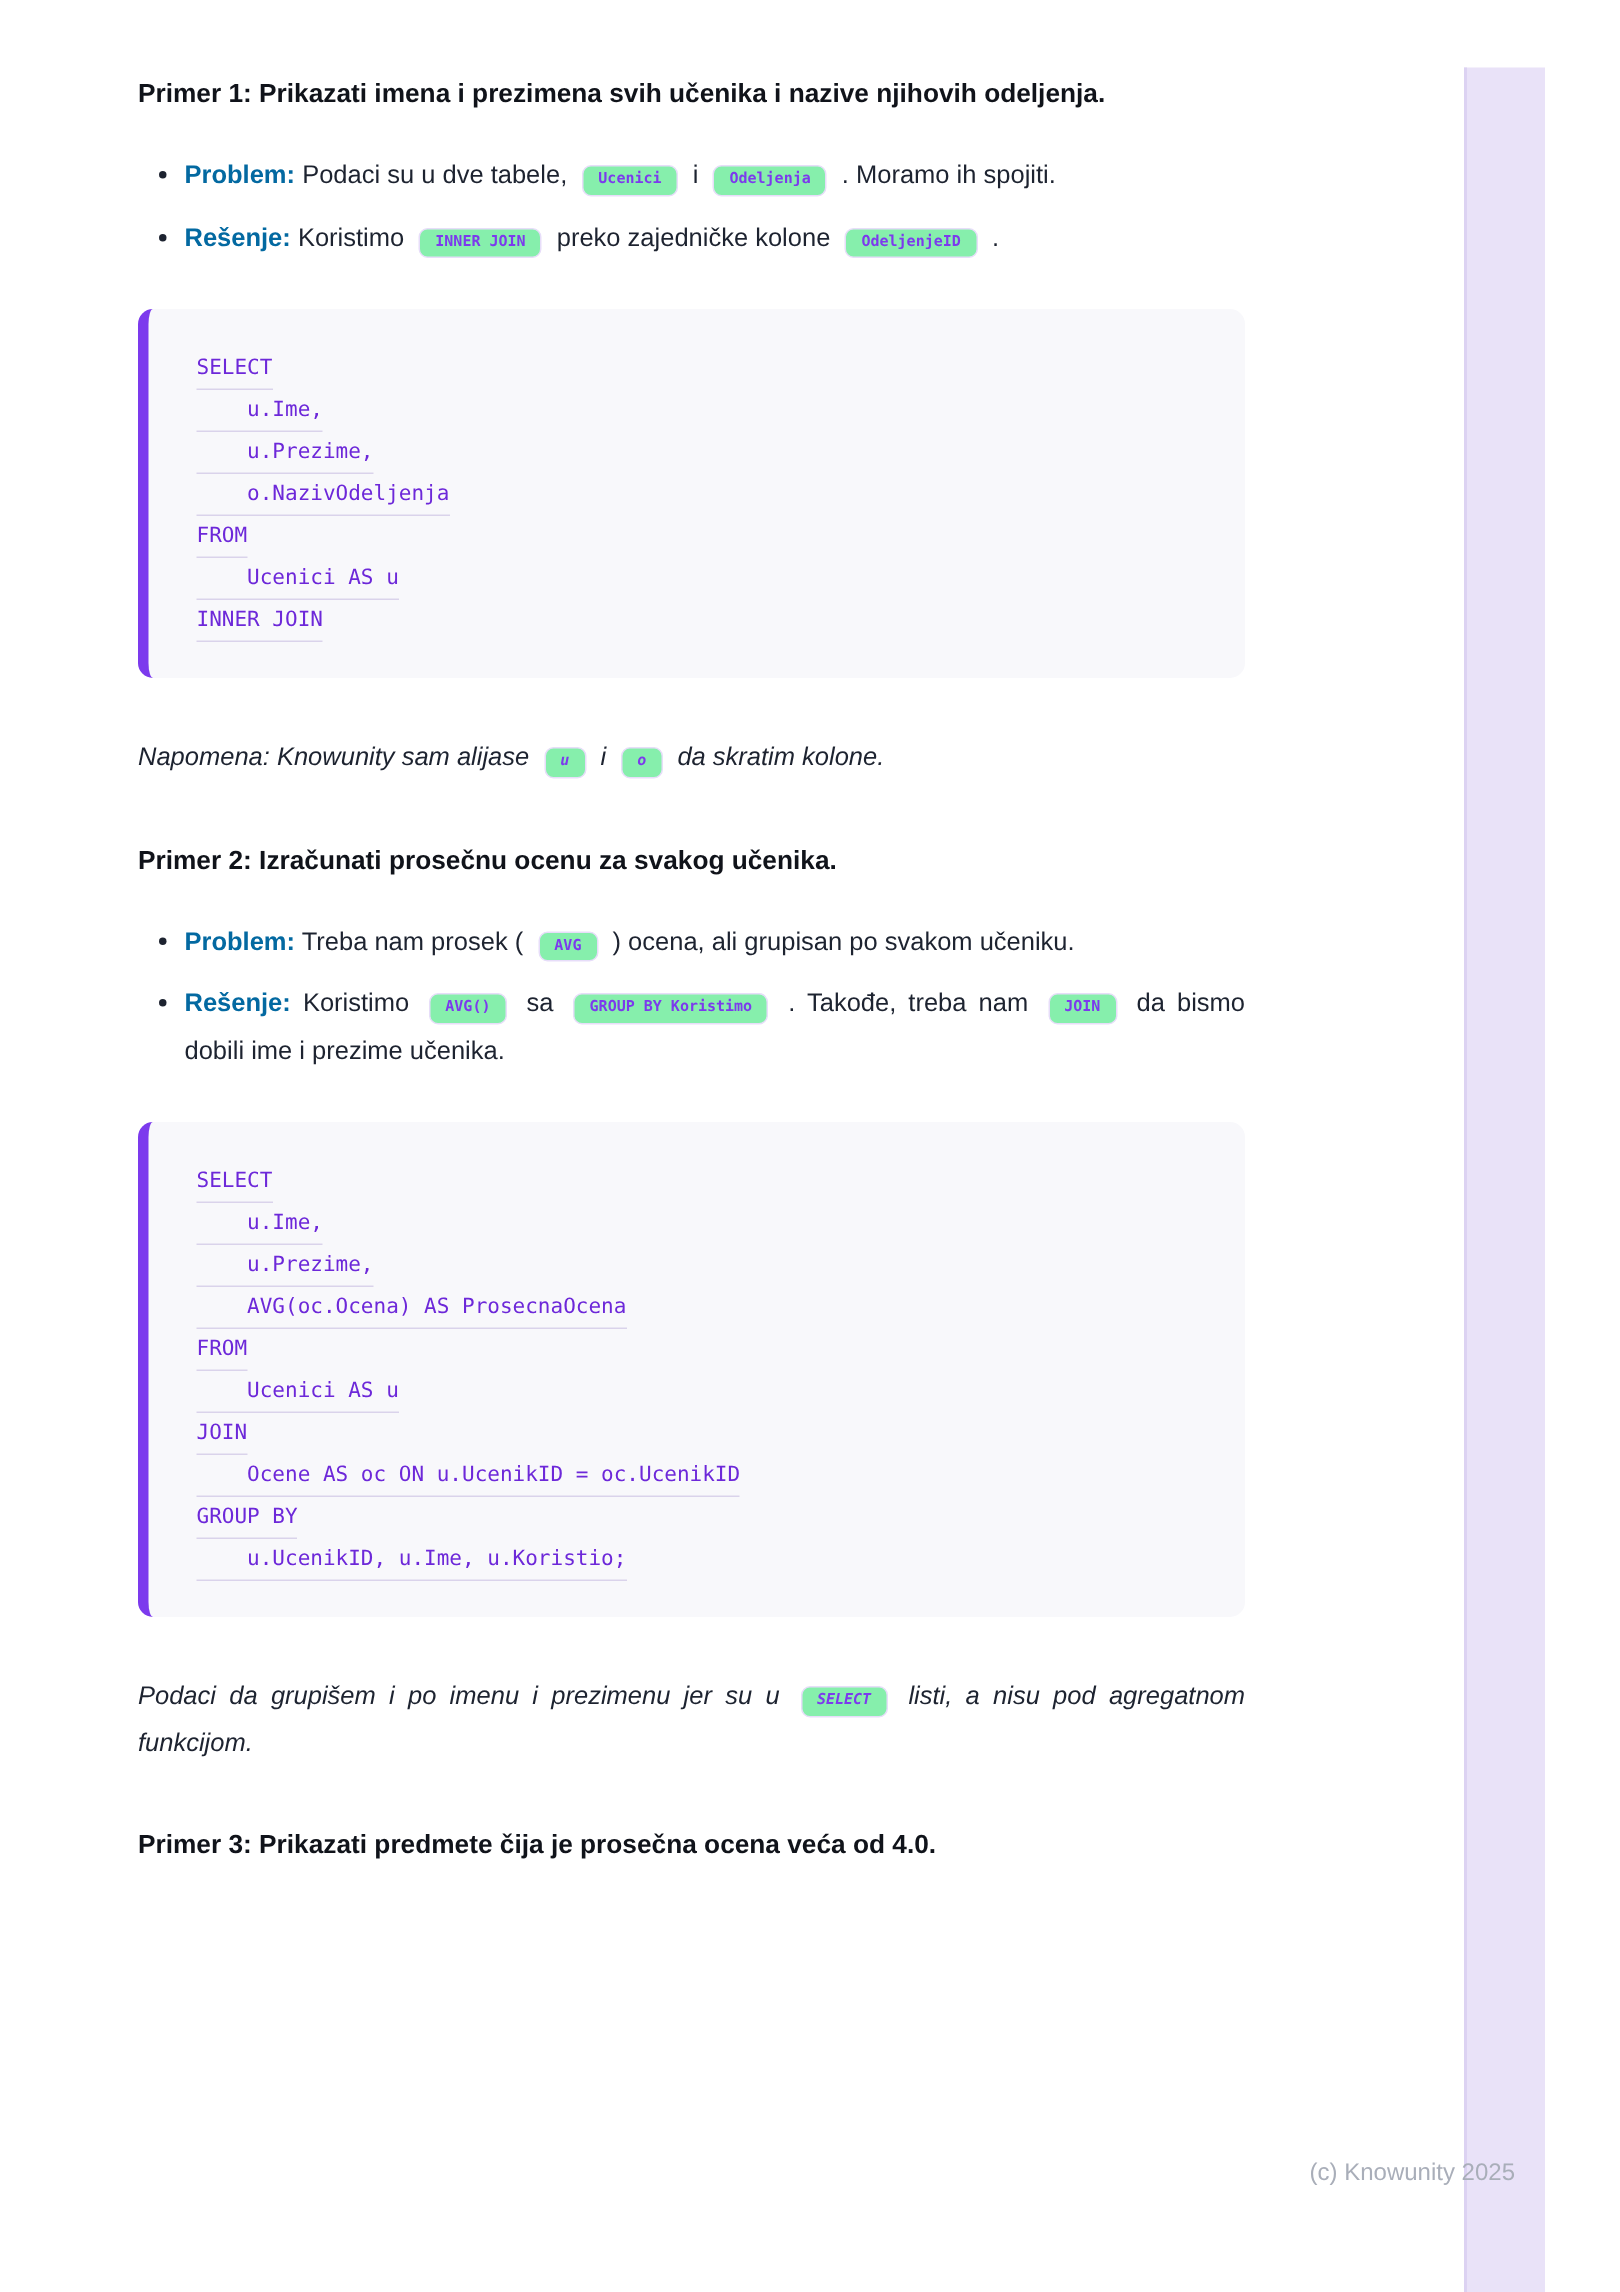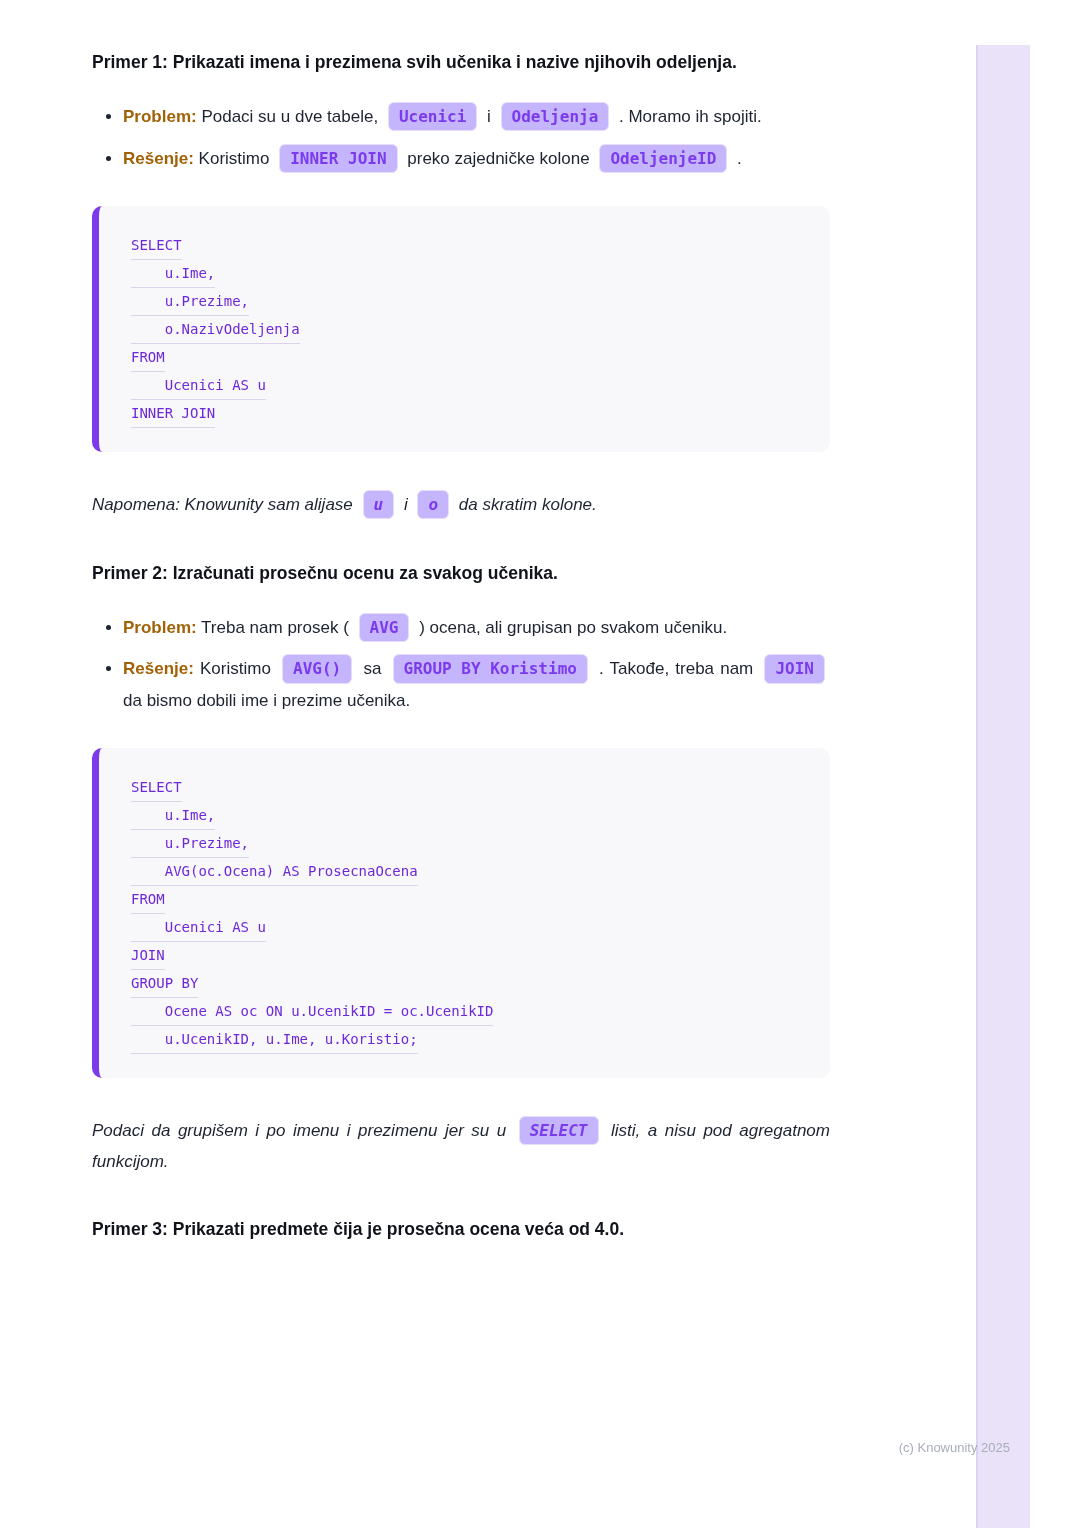--- a/index.html
+++ b/index.html
@@ -53,29 +53,29 @@
   }
   ul.bullets li {
     font-size: 17px;
     line-height: 1.85;
     margin-bottom: 10px;
     text-align: justify;
     color: #1d2330;
   }
   .b {
     font-weight: 700;
-    color: #a16207;
+    color: #0369a1;
   }
   .chip {
     display: inline-block;
     font-family: "DejaVu Sans Mono", monospace;
-    font-size: 16px;
+    font-size: 10px;
     font-weight: 700;
     color: #7c3aed;
-    background: #c4b5fd;
+    background: #86efac;
     border: 1px solid #e7ddf9;
     border-radius: 6px;
     padding: 2px 10px;
     margin: 0 5px;
     line-height: 1.45;
     white-space: nowrap;
     vertical-align: baseline;
   }
   .codeblock {
     background: #f8f8fb;
@@ -101,21 +101,21 @@
     font-size: 17px;
     line-height: 1.8;
     margin: 0 0 36px;
     text-align: justify;
     color: #1d2330;
   }
   .footer {
     position: absolute;
     right: 70px;
     top: 1440px;
-    font-size: 13px;
+    font-size: 16px;
     color: #a9aeb9;
     z-index: 3;
   }
 </style>
 </head>
 <body>
 
 <div class="page">
 
   <div class="side-rail"></div>
@@ -183,22 +183,22 @@
     </ul>
 
     <div class="codeblock">
       <div class="codeline"><span>SELECT</span></div>
       <div class="codeline"><span>    u.Ime,</span></div>
       <div class="codeline"><span>    u.Prezime,</span></div>
       <div class="codeline"><span>    AVG(oc.Ocena) AS ProsecnaOcena</span></div>
       <div class="codeline"><span>FROM</span></div>
       <div class="codeline"><span>    Ucenici AS u</span></div>
       <div class="codeline"><span>JOIN</span></div>
+      <div class="codeline"><span>    Ocene AS oc ON u.UcenikID = oc.UcenikID</span></div>
       <div class="codeline"><span>GROUP BY</span></div>
-      <div class="codeline"><span>    Ocene AS oc ON u.UcenikID = oc.UcenikID</span></div>
       <div class="codeline"><span>    u.UcenikID, u.Ime, u.Koristio;</span></div>
     </div>
 
     <p class="note">
       <span>Podaci da grupišem i po imenu i prezimenu jer su u</span>
       <code class="chip">SELECT</code>
       <span>listi, a nisu pod agregatnom funkcijom.</span>
     </p>
 
     <h2 class="heading">Primer 3: Prikazati predmete čija je prosečna ocena veća od 4.0.</h2>

